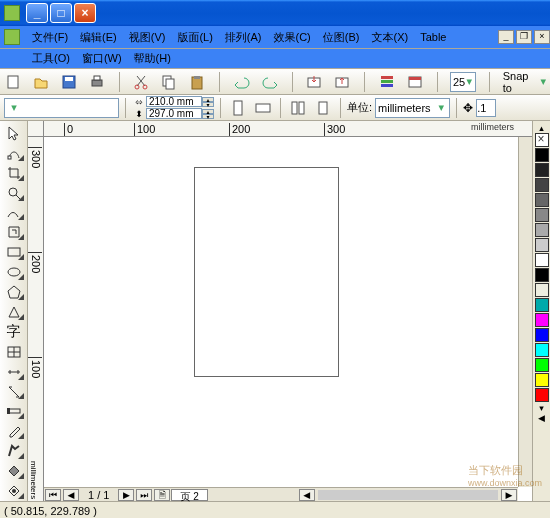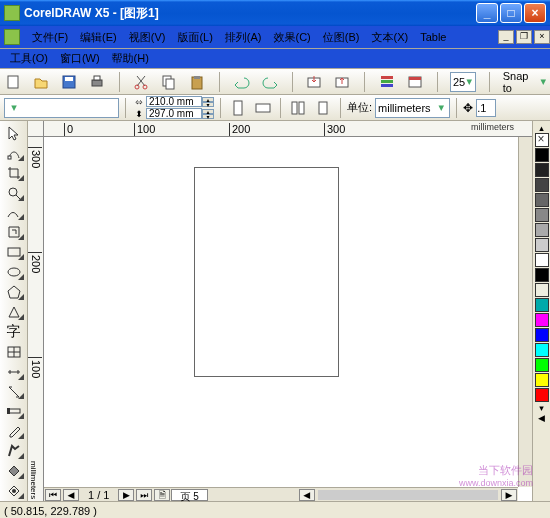--- a/index.html
+++ b/index.html
@@ -7,21 +7,21 @@
 
 
 .titlebar { height: 26px; background: linear-gradient(to bottom, #3a95ff 0%, #0a5ad6 8%, #0555d0 50%, #0a5ad6 92%, #0047c5 100%); display: flex; align-items: center; padding: 0 4px; color: white; font-weight: bold; }
 .titlebar .icon { width: 16px; height: 16px; background: #8bc34a; border: 1px solid #558b2f; margin-right: 4px; }
 .titlebar .title { flex: 1; font-size: 12px; }
 .winbtn { width: 22px; height: 20px; margin-left: 2px; border: 1px solid #fff; border-radius: 3px; display: flex; align-items: center; justify-content: center; font-weight: bold; font-size: 12px; }
 .winbtn.min, .winbtn.max { background: linear-gradient(#6fa8ff, #2d6fd8); }
 .winbtn.close { background: linear-gradient(#f08050, #d04010); }
 
 
-.menubar { height: 23px; background: #1d4ed8; border-bottom: 1px solid #aca899; display: flex; align-items: center; padding-left: 4px; }
+.menubar { height: 23px; background: #3b82f6; border-bottom: 1px solid #aca899; display: flex; align-items: center; padding-left: 4px; }
 .menubar .appicon { width: 16px; height: 16px; background: #8bc34a; border: 1px solid #558b2f; margin-right: 6px; }
 .menubar span { padding: 3px 6px; cursor: default; }
 .menubar .mdi { margin-left: auto; display: flex; }
 .menubar .mdibtn { width: 16px; height: 14px; border: 1px solid #888; margin-left: 2px; background: #ece9d8; font-size: 9px; text-align: center; line-height: 11px; }
 
 
 .toolbar { height: 26px; background: linear-gradient(#fefefe, #e8e5d6); border-bottom: 1px solid #aca899; display: flex; align-items: center; padding: 0 4px; gap: 10px; }
 .tbtn { width: 22px; height: 22px; display: flex; align-items: center; justify-content: center; cursor: pointer; border: 1px solid transparent; }
 .sep { width: 1px; height: 20px; background: #aca899; margin: 0 3px; }
 .combo { height: 20px; border: 1px solid #7f9db9; background: white; display: flex; align-items: center; padding: 0 2px; }
@@ -61,31 +61,30 @@
 .colorpal { width: 18px; background: #ece9d8; border-left: 1px solid #aca899; display: flex; flex-direction: column; align-items: center; padding-top: 2px; }
 .swatch { width: 14px; height: 14px; border: 1px solid #333; margin-bottom: 1px; }
 .swatch.none { background: white; position: relative; }
 .swatch.none::after { content: '×'; position: absolute; top: -2px; left: 2px; color: #333; font-size: 12px; }
 .palarrow { width: 14px; height: 10px; text-align: center; font-size: 9px; }
 
 
 .statusbar { height: 18px; background: #ece9d8; border-top: 1px solid #aca899; display: flex; align-items: center; padding: 0 4px; font-size: 10px; }
 
 
-.watermark { position: absolute; bottom: 30px; right: 17px; opacity: 0.5; font-size: 14px; color: #a21caf; pointer-events: none; text-align: right; }
+.watermark { position: absolute; bottom: 30px; right: 8px; opacity: 0.5; font-size: 14px; color: #a16207; pointer-events: none; }
 .watermark .url { font-size: 9px; display: block; }
 
 svg { pointer-events: none; }
 </style>
 </head>
 <body>
 
 <div class="titlebar">
   <div class="icon"></div>
-  <div class="title">CorelDRAW X5 - [图形1]</div>
   <div class="winbtn min">_</div>
   <div class="winbtn max">□</div>
   <div class="winbtn close">×</div>
 </div>
 
 <div class="menubar">
   <div class="appicon"></div>
   <span>文件(F)</span>
   <span>编辑(E)</span>
   <span>视图(V)</span>
@@ -95,21 +94,21 @@
   <span>位图(B)</span>
   <span>文本(X)</span>
   <span>Table</span>
   <div class="mdi">
     <div class="mdibtn">_</div>
     <div class="mdibtn">❐</div>
     <div class="mdibtn">×</div>
   </div>
 </div>
 <div class="menubar" style="height:20px;border-bottom:1px solid #aca899">
-  <span style="">工具(O)</span>
+  <span style="margin-left:22px">工具(O)</span>
   <span>窗口(W)</span>
   <span>帮助(H)</span>
 </div>
 
 <div class="toolbar">
   <div class="tbtn">
       <svg width="16" height="16">
         <rect x="3" y="2" width="10" height="12" fill="#fff" stroke="#555"></rect>
       </svg>
     </div>
@@ -378,21 +377,21 @@
       <div class="page"></div>
     </div>
     <div class="scroll-v"></div>
     <div class="scroll-h">
       <div class="navbtn">⏮</div>
       <div class="navbtn">◀</div>
       <span style="padding:4px 8px">1 / 1</span>
       <div class="navbtn">▶</div>
       <div class="navbtn">⏭</div>
       <div class="navbtn">🗎</div>
-      <div class="pagetab">页 5</div>
+      <div class="pagetab">页 2</div>
       <div style="flex:1"></div>
       <div class="navbtn">◀</div>
       <div style="flex:2;background:#ccc;height:10px;margin:0 2px"></div>
       <div class="navbtn">▶</div>
     </div>
   </div>
 
   <div class="colorpal">
     <div class="palarrow">▴</div>
     <div class="swatch none"></div>

